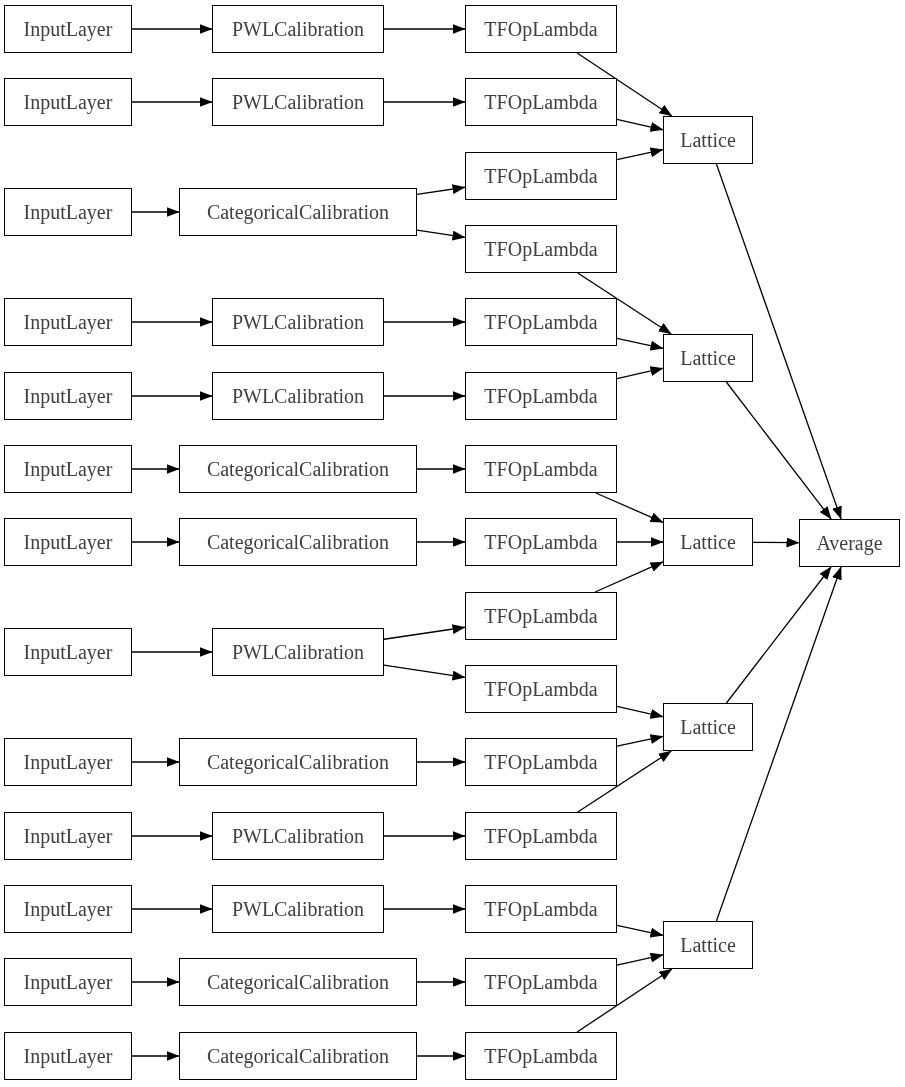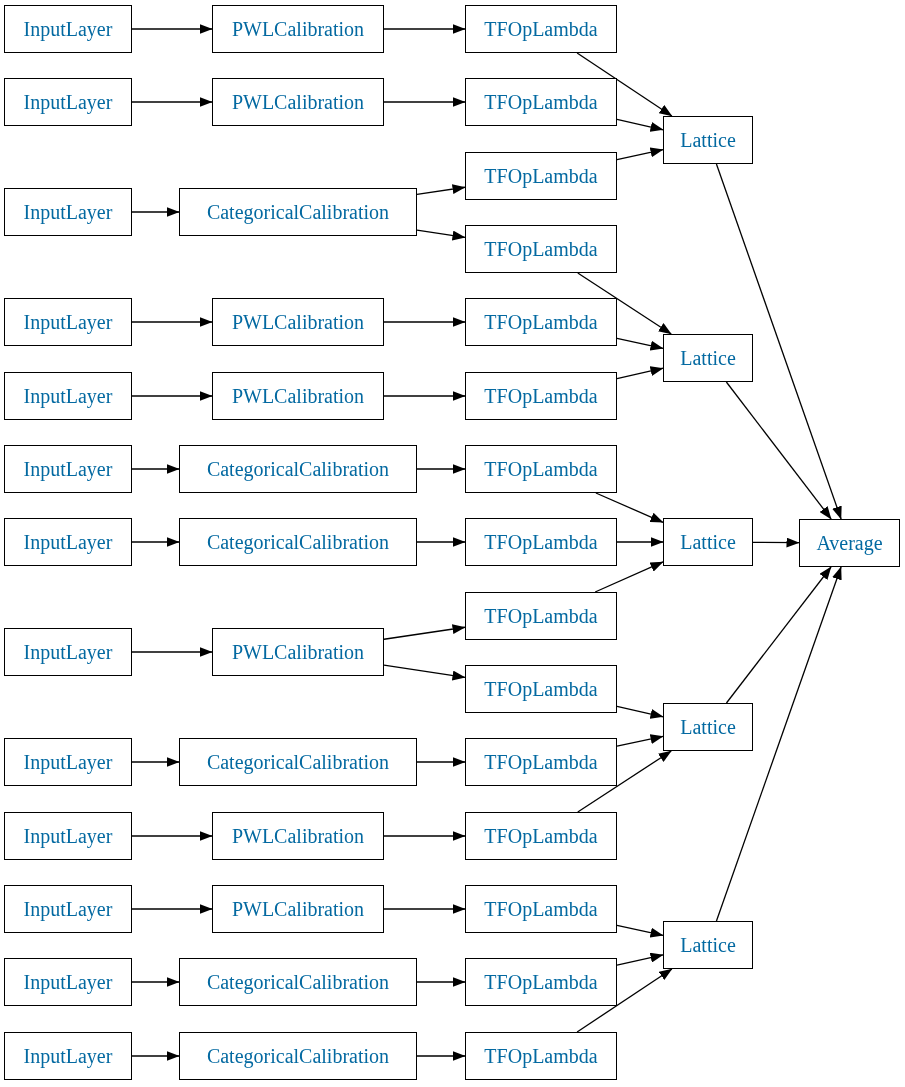--- a/index.html
+++ b/index.html
@@ -25,21 +25,21 @@
     position: absolute;
     box-sizing: border-box;
     border: 1.5px solid #000000;
     background: #ffffff;
     display: flex;
     align-items: center;
     justify-content: center;
     font-family: "Liberation Serif", "DejaVu Serif", serif;
     font-size: 20px;
     line-height: 1;
-    color: #0369a1;
+    color: #404040;
     white-space: nowrap;
   }
   .edge-line {
     stroke: #000000;
     stroke-width: 1.3;
     fill: none;
   }
 </style>
 </head>
 <body>

